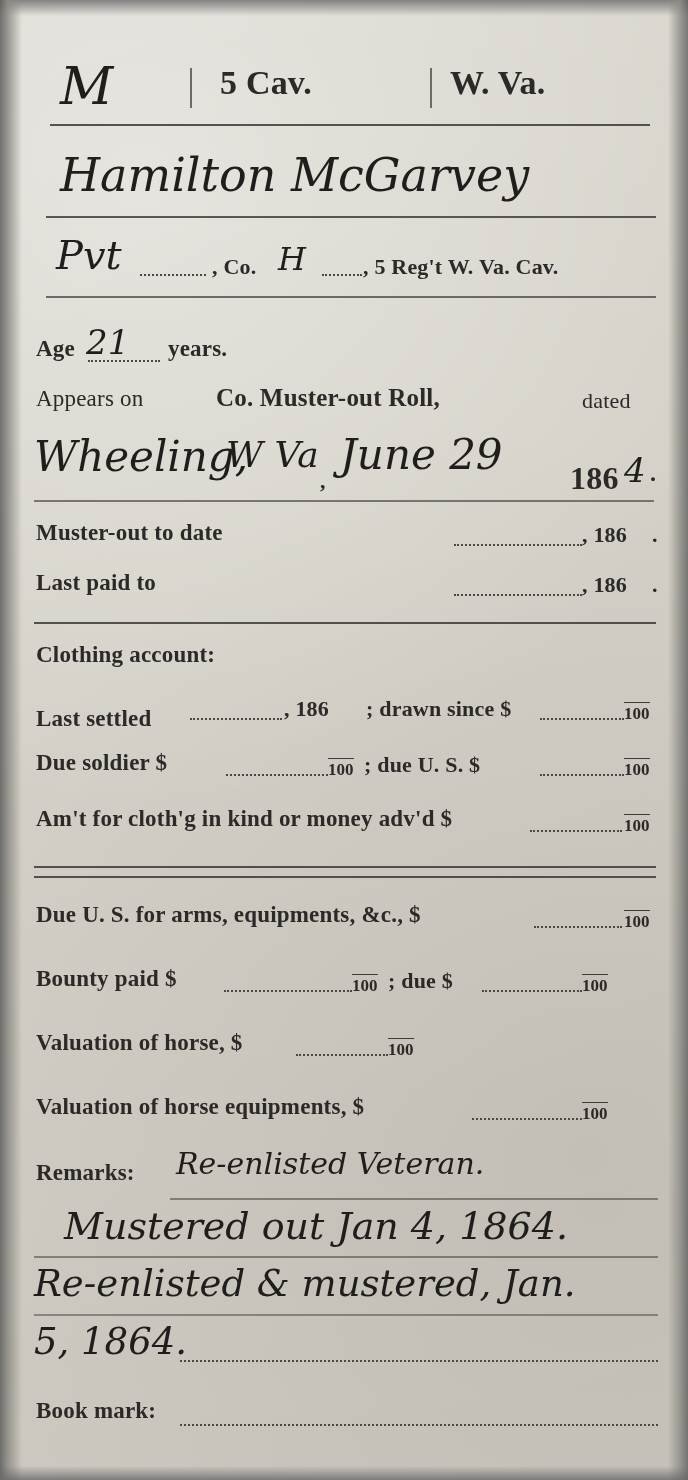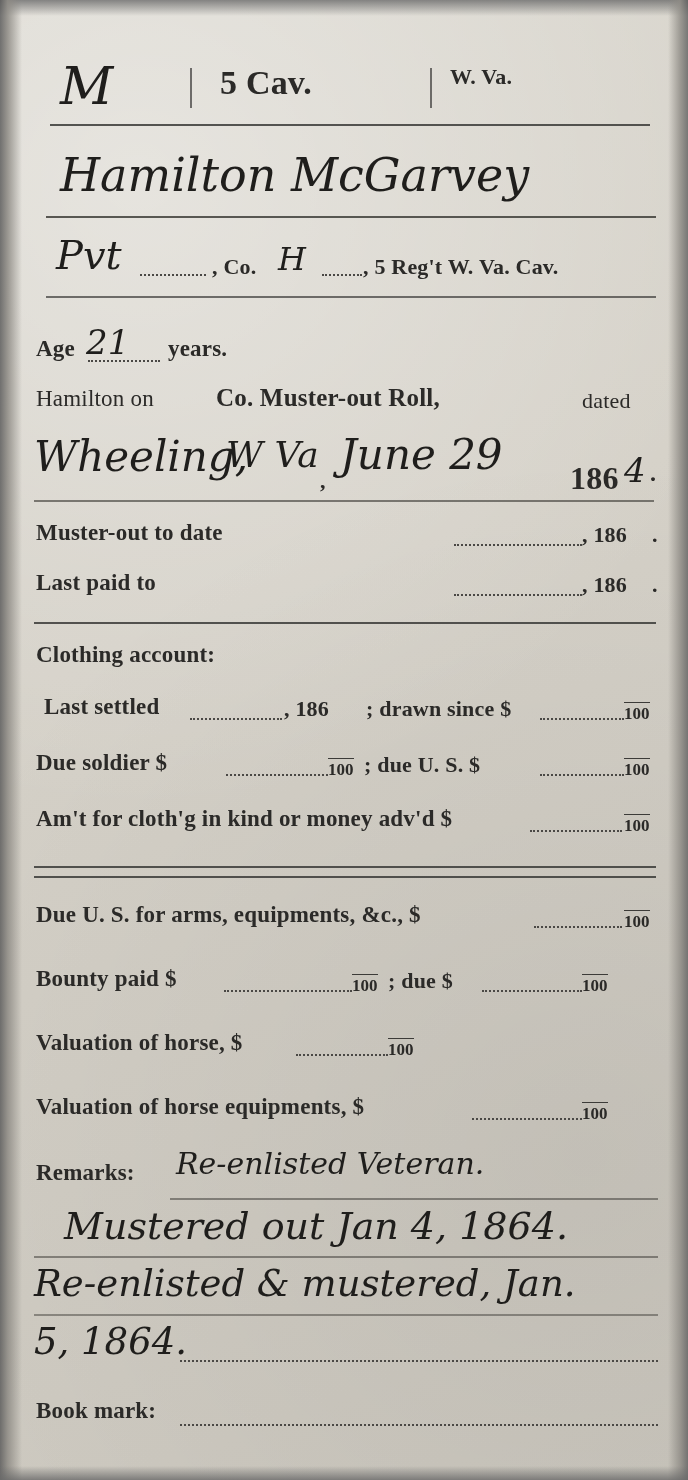--- a/index.html
+++ b/index.html
@@ -95,21 +95,21 @@
   }
   .hdr .unit {
     position: absolute; left: 190px; top: 2px;
     font-size: 34px;
   }
   .hdr .sep2 {
     position: absolute; left: 400px; top: 6px; width: 2px; height: 40px; background:#3a3937; opacity:.7;
   }
   .hdr .state {
     position: absolute; left: 420px; top: 2px;
-    font-size: 22px;
+    font-size: 34px;
   }
 
   .row { position: absolute; left: 0; width: 634px; }
   .lbl { font-size: 22px; }
   .lbl-lg { font-size: 23px; }
 
   .hand-lg { font-size: 44px; }
   .hand-md { font-size: 34px; }
   .hand-sm { font-size: 28px; }
 
@@ -161,21 +161,21 @@
     <div class="rule" style="left:16px; top:296px; width:610px; opacity:.7;"></div>
 
     <div class="row" style="top:322px; height:46px;">
       <span class="print lbl-lg" style="position:absolute; left:6px; top:14px;">Age</span>
       <span class="script" style="position:absolute; left:56px; top:0px; font-size:34px;">21</span>
       <span class="dotline" style="position:absolute; left:58px; top:38px; width:72px;"></span>
       <span class="print lbl-lg" style="position:absolute; left:138px; top:14px;font-family:Liberation Serif, serif;">years.</span>
     </div>
 
     <div class="row" style="top:382px; height:40px;">
-      <span class="print lbl-lg" style="position:absolute; left:6px; top:4px; font-weight:400;">Hamilton on</span>
+      <span class="print lbl-lg" style="position:absolute; left:6px; top:4px; font-weight:400;">Appears on</span>
       <span class="print" style="position:absolute; left:186px; top:2px; font-size:25px;">Co. Muster-out Roll,</span>
       <span class="print lbl" style="position:absolute; left:552px; top:6px; font-weight:400;">dated</span>
     </div>
 
     <div class="row" style="top:428px; height:70px;">
       <span class="script" style="position:absolute; left:4px; top:4px; font-size:42px;">Wheeling,</span>
       <span class="script" style="position:absolute; left:196px; top:6px; font-size:36px;">W Va</span>
       <span class="print" style="position:absolute; left:290px; top:40px; font-size:22px;">,</span>
       <span class="script" style="position:absolute; left:310px; top:2px; font-size:42px;">June 29</span>
       <span class="print" style="position:absolute; left:540px; top:32px; font-size:32px;">186</span>
@@ -198,21 +198,21 @@
       <span class="print lbl" style="position:absolute; left:622px; top:4px;">.</span>
     </div>
 
     <div class="rule" style="left:4px; top:622px; width:622px;"></div>
 
     <div class="row" style="top:642px; height:38px;">
       <span class="print lbl-lg" style="position:absolute; left:6px; top:0;">Clothing account:</span>
     </div>
 
     <div class="row" style="top:694px; height:40px;">
-      <span class="print lbl-lg" style="position:absolute; left:6px; top:0;margin-left:8px;">Last settled</span>
+      <span class="print lbl-lg" style="position:absolute; left:6px; top:12px;">Last settled</span>
       <span class="dotline" style="position:absolute; left:160px; top:24px; width:92px;"></span>
       <span class="print lbl" style="position:absolute; left:254px; top:2px;">, 186</span>
       <span class="print lbl" style="position:absolute; left:336px; top:2px;">; drawn since $</span>
       <span class="dotline" style="position:absolute; left:510px; top:24px; width:84px;"></span>
       <span class="print small-100" style="position:absolute; left:594px; top:10px;">100</span>
     </div>
 
     <div class="row" style="top:750px; height:40px;">
       <span class="print lbl-lg" style="position:absolute; left:6px; top:0;">Due soldier $</span>
       <span class="dotline" style="position:absolute; left:196px; top:24px; width:102px;"></span>

